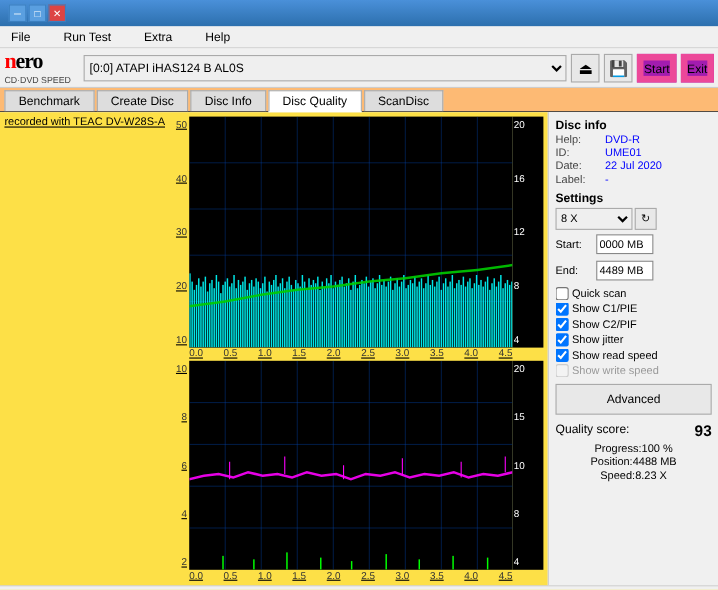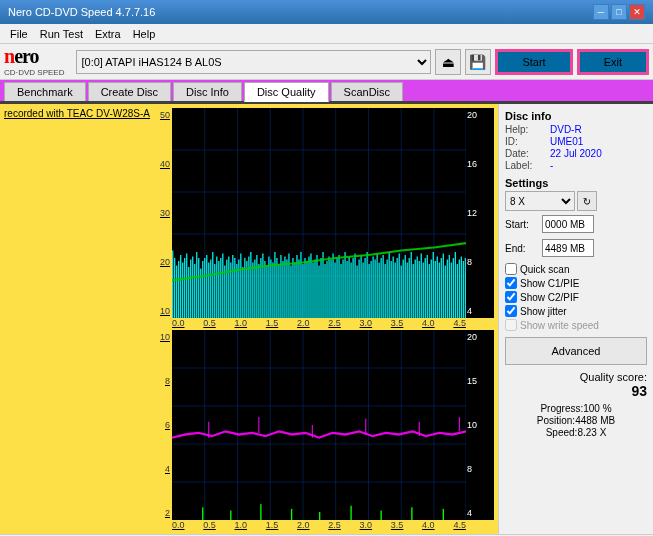--- a/index.html
+++ b/index.html
@@ -28,21 +28,21 @@
     }
 
     
     .menu-bar {
       background: #f0f0f0;
       height: 20px;
       display: flex;
       align-items: center;
       border-bottom: 1px solid #ccc;
       padding: 0 4px;
-      gap: 0;
+      gap: 18px;
     }
     .menu-item { padding: 2px 6px; cursor: pointer; font-size: 11px; }
 
     
     .toolbar {
       background: #f0f0f0;
       height: 36px;
       display: flex;
       align-items: center;
       padding: 2px 4px;
@@ -56,40 +56,40 @@
     .logo-text { font-size: 20px; font-weight: bold; color: #000; line-height: 1; }
     .logo-sub { font-size: 8px; color: #444; margin-top: 2px; }
 
     .drive-select {
       flex: 1;
       height: 24px;
       font-size: 11px;
       border: 1px solid #aaa;
     }
     .toolbar-btn {
-      height: 26px; padding: 2px 24px;
+      height: 26px; padding: 2px 0;
       font-size: 11px;
-      border: 3px solid #ec4899;
-      background: #0369a1;
+      border: 6px solid #ec4899;
+      background: #a21caf;
       cursor: pointer;
     }
     .toolbar-icon-btn {
       width: 26px; height: 26px;
       border: 1px solid #aaa;
       background: #e8e8e8;
       cursor: pointer;
       display: flex; align-items: center; justify-content: center;
       font-size: 14px;
     }
 
     
     .tab-bar {
       display: flex;
-      background: #d946ef;
-      border-bottom: 3px solid #404040;
+      background: #fdba74;
+      border-bottom: 1px solid #404040;
       padding: 2px 4px 0;
     }
     .tab {
       padding: 3px 12px;
       border: 1px solid #aaa;
       border-bottom: none;
       background: #ddd;
       cursor: pointer;
       font-size: 11px;
       margin-right: 2px;
@@ -185,24 +185,23 @@
       width: 100%;
       height: 28px;
       background: #e8e8e8;
       border: 1px solid #aaa;
       cursor: pointer;
       font-size: 11px;
       margin-top: 4px;
     }
 
     .quality-score-row {
-      display: flex; align-items: flex-end; justify-content: space-between;
+      display: flex; align-items: center; justify-content: space-between;
       margin-top: 6px;
       font-size: 11px;
-      flex-direction: column;
     }
     .quality-score-value { font-weight: bold; color: #000; font-size: 14px; }
 
     .progress-section { margin-top: 4px; }
     .progress-row {
       display: flex; justify-content: center; margin-bottom: 1px;
     }
 
     
     .stats-bar {
@@ -228,21 +227,20 @@
       display: flex;
       flex-direction: column;
       flex: 1;
       gap: 2px;
     }
   </style>
 </head>
 <body>
 
 <div class="title-bar">
-  <span class="title-bar-text">Nero CD-DVD Speed 4.7.7.16</span>
   <div class="title-bar-controls">
     <button class="title-bar-btn">─</button>
     <button class="title-bar-btn">□</button>
     <button class="title-bar-btn" style="background:#d44;">✕</button>
   </div>
 </div>
 
 <div class="menu-bar">
   <span class="menu-item">File</span>
   <span class="menu-item">Run Test</span>
@@ -613,20 +611,24 @@
       </div>
       <div class="checkbox-row">
         <input type="checkbox" id="c2pif" checked="" style="">
         <label for="c2pif">Show C2/PIF</label>
       </div>
       <div class="checkbox-row">
         <input type="checkbox" id="jitter" checked="" style="">
         <label for="jitter">Show jitter</label>
       </div>
       <div class="checkbox-row">
+        <input type="checkbox" id="readspeed" checked="" style="">
+        <label for="readspeed">Show read speed</label>
+      </div>
+      <div class="checkbox-row">
         <input type="checkbox" id="writespeed" disabled="" style="">
         <label for="writespeed" style="color:#999;">Show write speed</label>
       </div>
 
       <button class="advanced-btn">Advanced</button>
     </div>
 
     <div class="quality-score-row">
       <span>Quality score:</span>
       <span class="quality-score-value">93</span>

